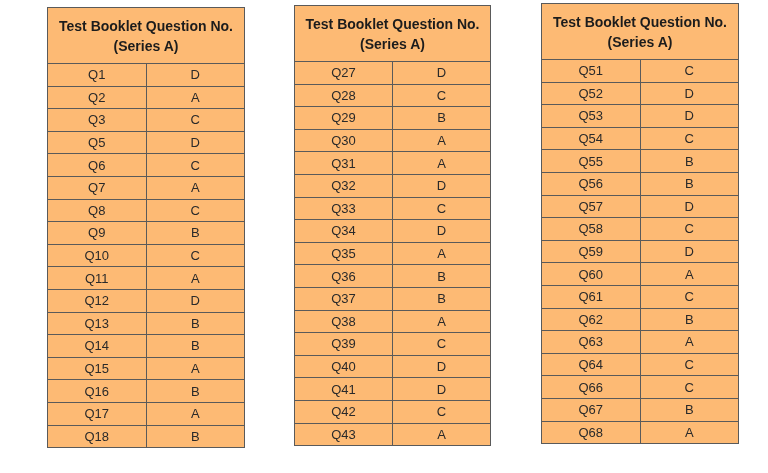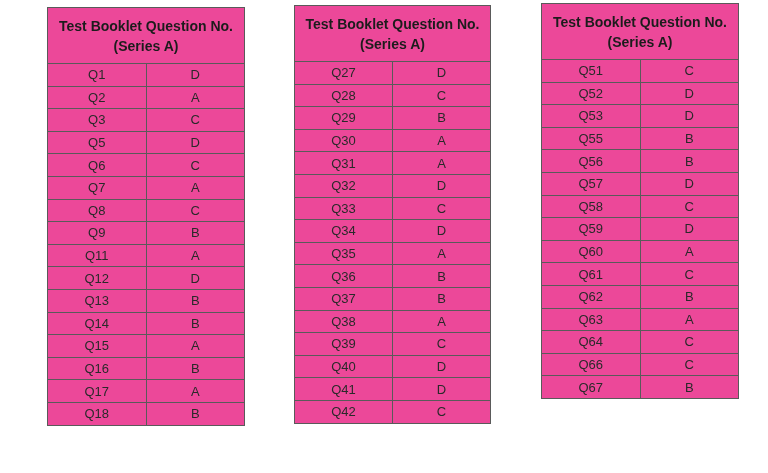--- a/index.html
+++ b/index.html
@@ -12,21 +12,21 @@
     height: 473px;
     position: relative;
     overflow: hidden;
     font-family: "Liberation Sans", sans-serif;
     color: #1a1a1a;
   }
   .answer-table {
     position: absolute;
     border-collapse: collapse;
     table-layout: fixed;
-    background: #ec4899;
+    background: #fdba74;
   }
   .answer-table th, .answer-table td {
     border: 1.5px solid #5a5a5a;
     text-align: center;
     padding: 0;
   }
   .answer-table th {
     height: 55px;
     font-weight: bold;
     font-size: 14px;
@@ -88,20 +88,24 @@
       </tr>
       <tr>
         <td>Q8</td>
         <td>C</td>
       </tr>
       <tr>
         <td>Q9</td>
         <td>B</td>
       </tr>
       <tr>
+        <td>Q10</td>
+        <td>C</td>
+      </tr>
+      <tr>
         <td>Q11</td>
         <td>A</td>
       </tr>
       <tr>
         <td>Q12</td>
         <td>D</td>
       </tr>
       <tr>
         <td>Q13</td>
         <td>B</td>
@@ -200,20 +204,24 @@
         <td>D</td>
       </tr>
       <tr>
         <td>Q41</td>
         <td>D</td>
       </tr>
       <tr>
         <td>Q42</td>
         <td>C</td>
       </tr>
+      <tr>
+        <td>Q43</td>
+        <td>A</td>
+      </tr>
     </tbody>
 </table>
 
 <table class="answer-table" id="table-3">
   <colgroup>
       <col class="col-q">
       <col class="col-a">
     </colgroup>
   <thead>
     <tr>
@@ -230,20 +238,24 @@
       </tr>
       <tr>
         <td>Q52</td>
         <td>D</td>
       </tr>
       <tr>
         <td>Q53</td>
         <td>D</td>
       </tr>
       <tr>
+        <td>Q54</td>
+        <td>C</td>
+      </tr>
+      <tr>
         <td>Q55</td>
         <td>B</td>
       </tr>
       <tr>
         <td>Q56</td>
         <td>B</td>
       </tr>
       <tr>
         <td>Q57</td>
         <td>D</td>
@@ -276,15 +288,19 @@
         <td>Q64</td>
         <td>C</td>
       </tr>
       <tr>
         <td>Q66</td>
         <td>C</td>
       </tr>
       <tr>
         <td>Q67</td>
         <td>B</td>
+      </tr>
+      <tr>
+        <td>Q68</td>
+        <td>A</td>
       </tr>
     </tbody>
 </table>
 
 </body></html>

